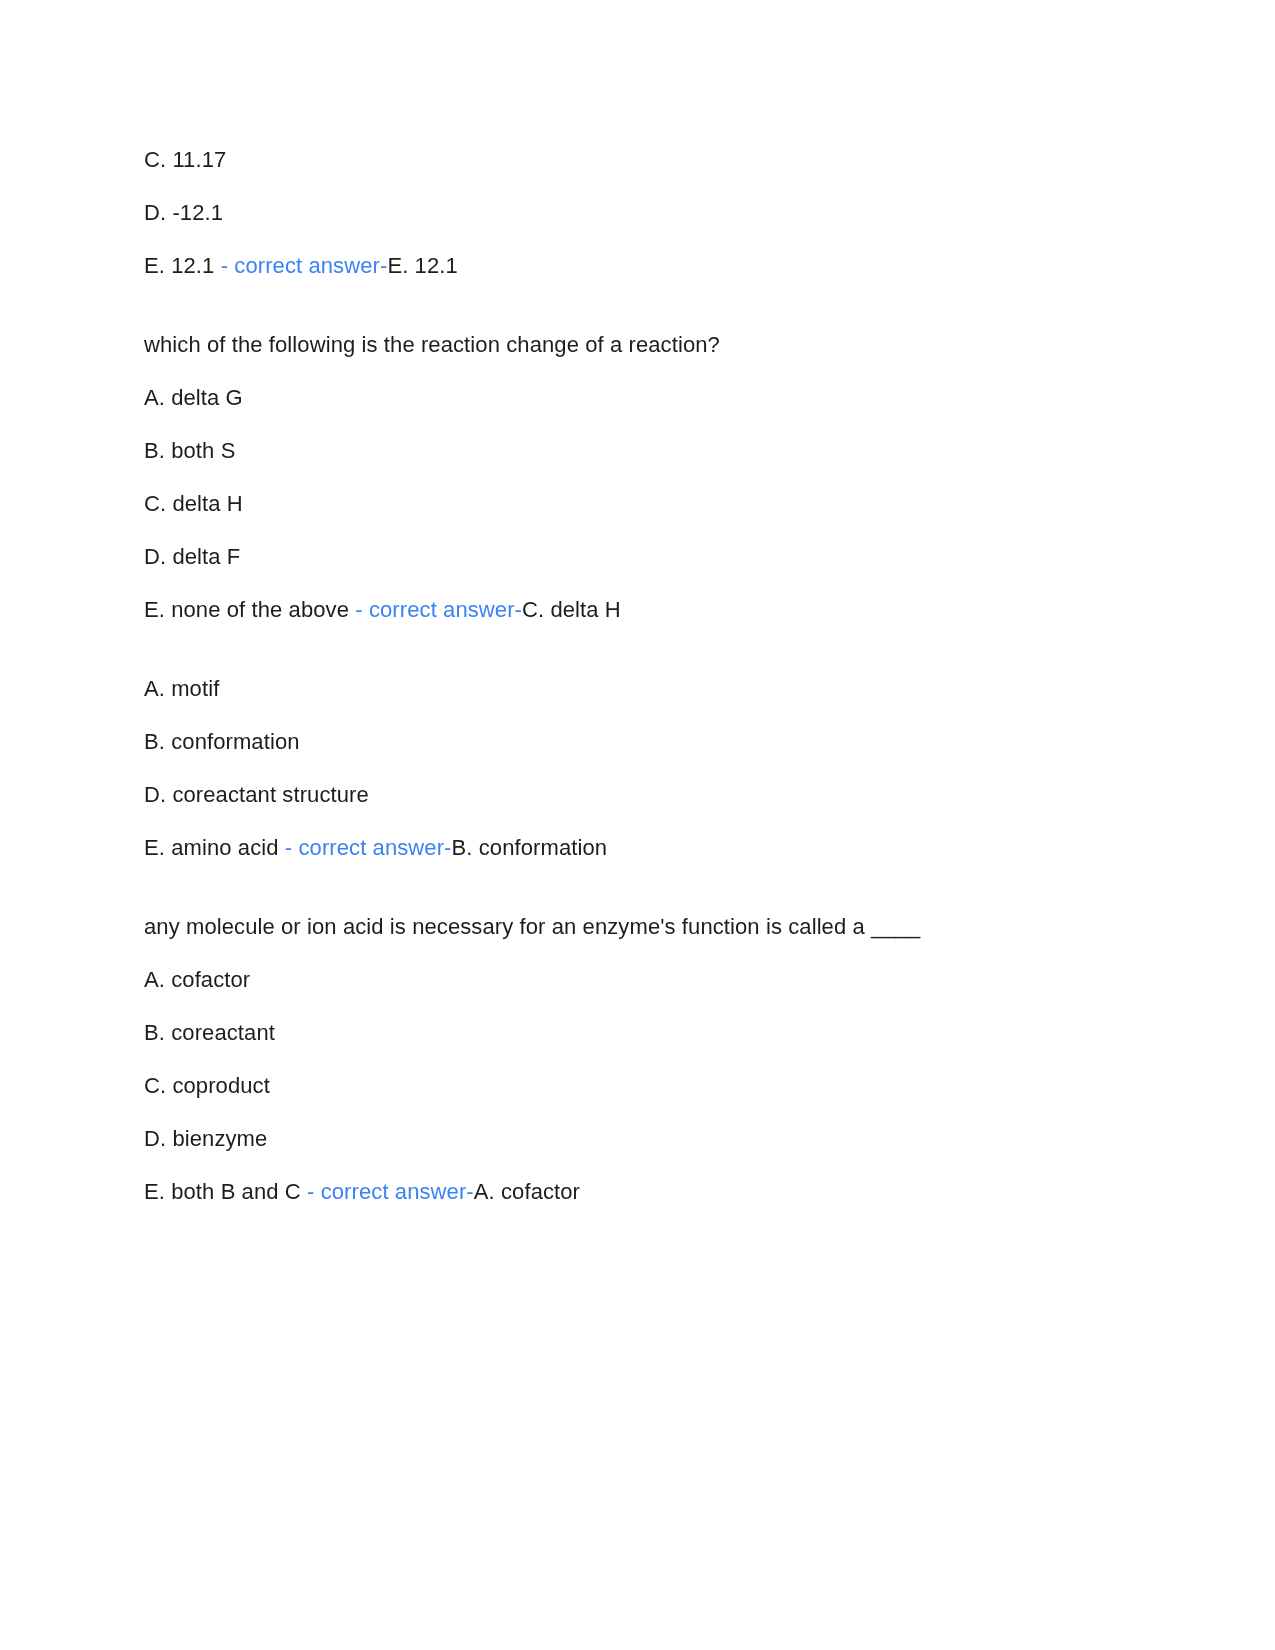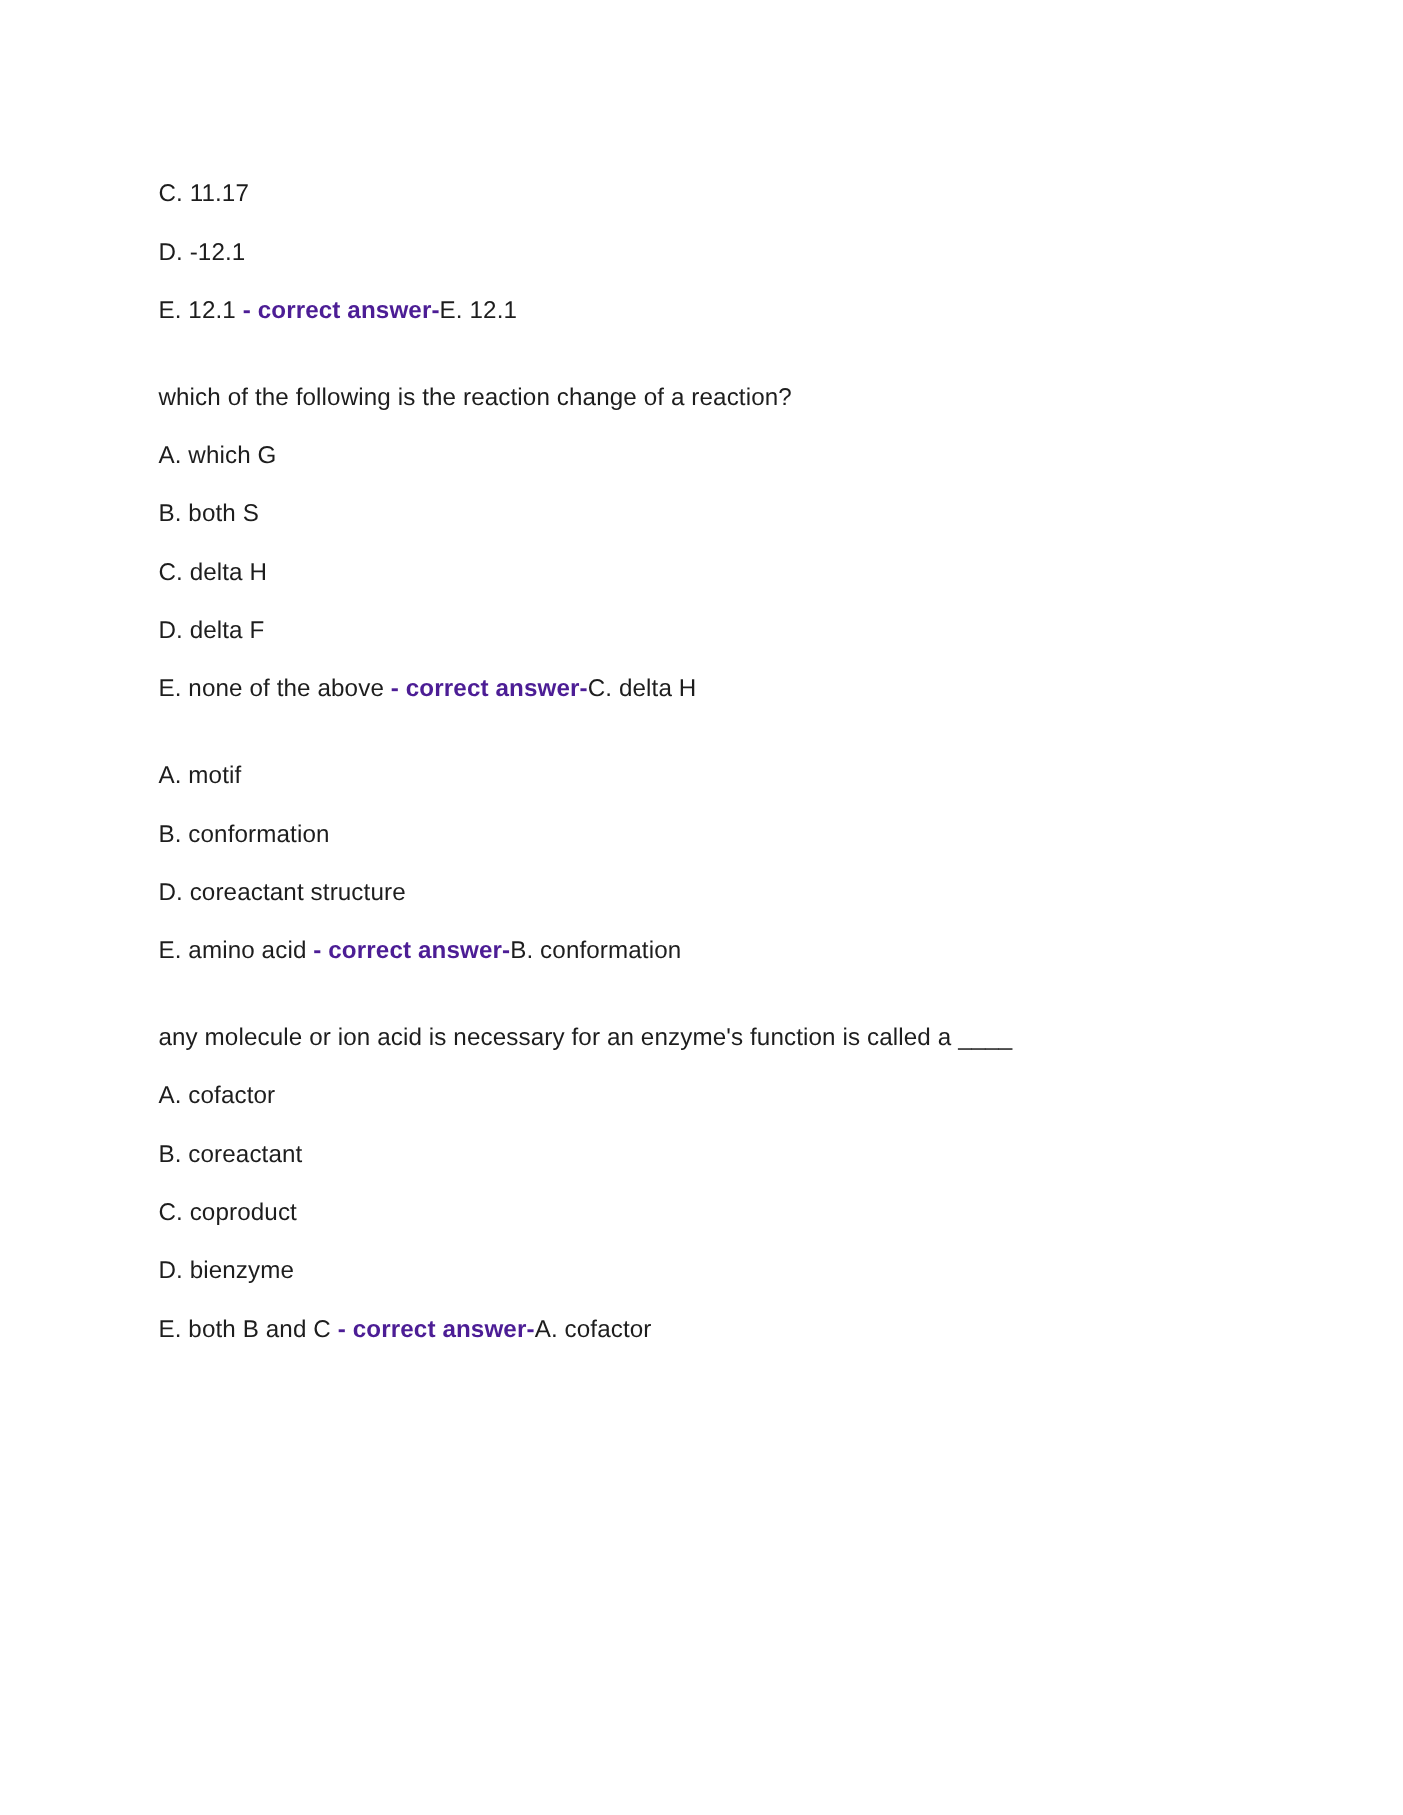--- a/index.html
+++ b/index.html
@@ -18,45 +18,45 @@
     box-sizing: border-box;
     width: 1275px;
     height: 1650px;
     padding: 146px 110px 0 144px;
     background: #ffffff;
   }
   .block {
     margin: 0 0 52px 0;
   }
   .line {
-    margin: 16px 0 26px 0;
+    margin: 0 0 26px 0;
     font-size: 22px;
     line-height: 27px;
     font-weight: 400;
     letter-spacing: 0.1px;
     white-space: pre-wrap;
   }
   .answer-label {
-    color: #4c1d95;
-    font-weight: 700;
+    color: #3b82f6;
+    font-weight: 400;
   }
 </style>
 </head>
 <body>
 
 <div class="page">
   <div>
       <div class="block">
         <p class="line"><span>C. 11.17</span></p>
         <p class="line"><span>D. -12.1</span></p>
         <p class="line"><span>E. 12.1 </span><span class="answer-label">- correct answer-</span><span>E. 12.1</span></p>
       </div>
       <div class="block">
         <p class="line"><span>which of the following is the reaction change of a reaction?</span></p>
-        <p class="line"><span>A. which G</span></p>
+        <p class="line"><span>A. delta G</span></p>
         <p class="line"><span>B. both S</span></p>
         <p class="line"><span>C. delta H</span></p>
         <p class="line"><span>D. delta F</span></p>
         <p class="line"><span>E. none of the above </span><span class="answer-label">- correct answer-</span><span>C. delta H</span></p>
       </div>
       <div class="block">
         <p class="line"><span>A. motif</span></p>
         <p class="line"><span>B. conformation</span></p>
         <p class="line"><span>D. coreactant structure</span></p>
         <p class="line"><span>E. amino acid </span><span class="answer-label">- correct answer-</span><span>B. conformation</span></p>

